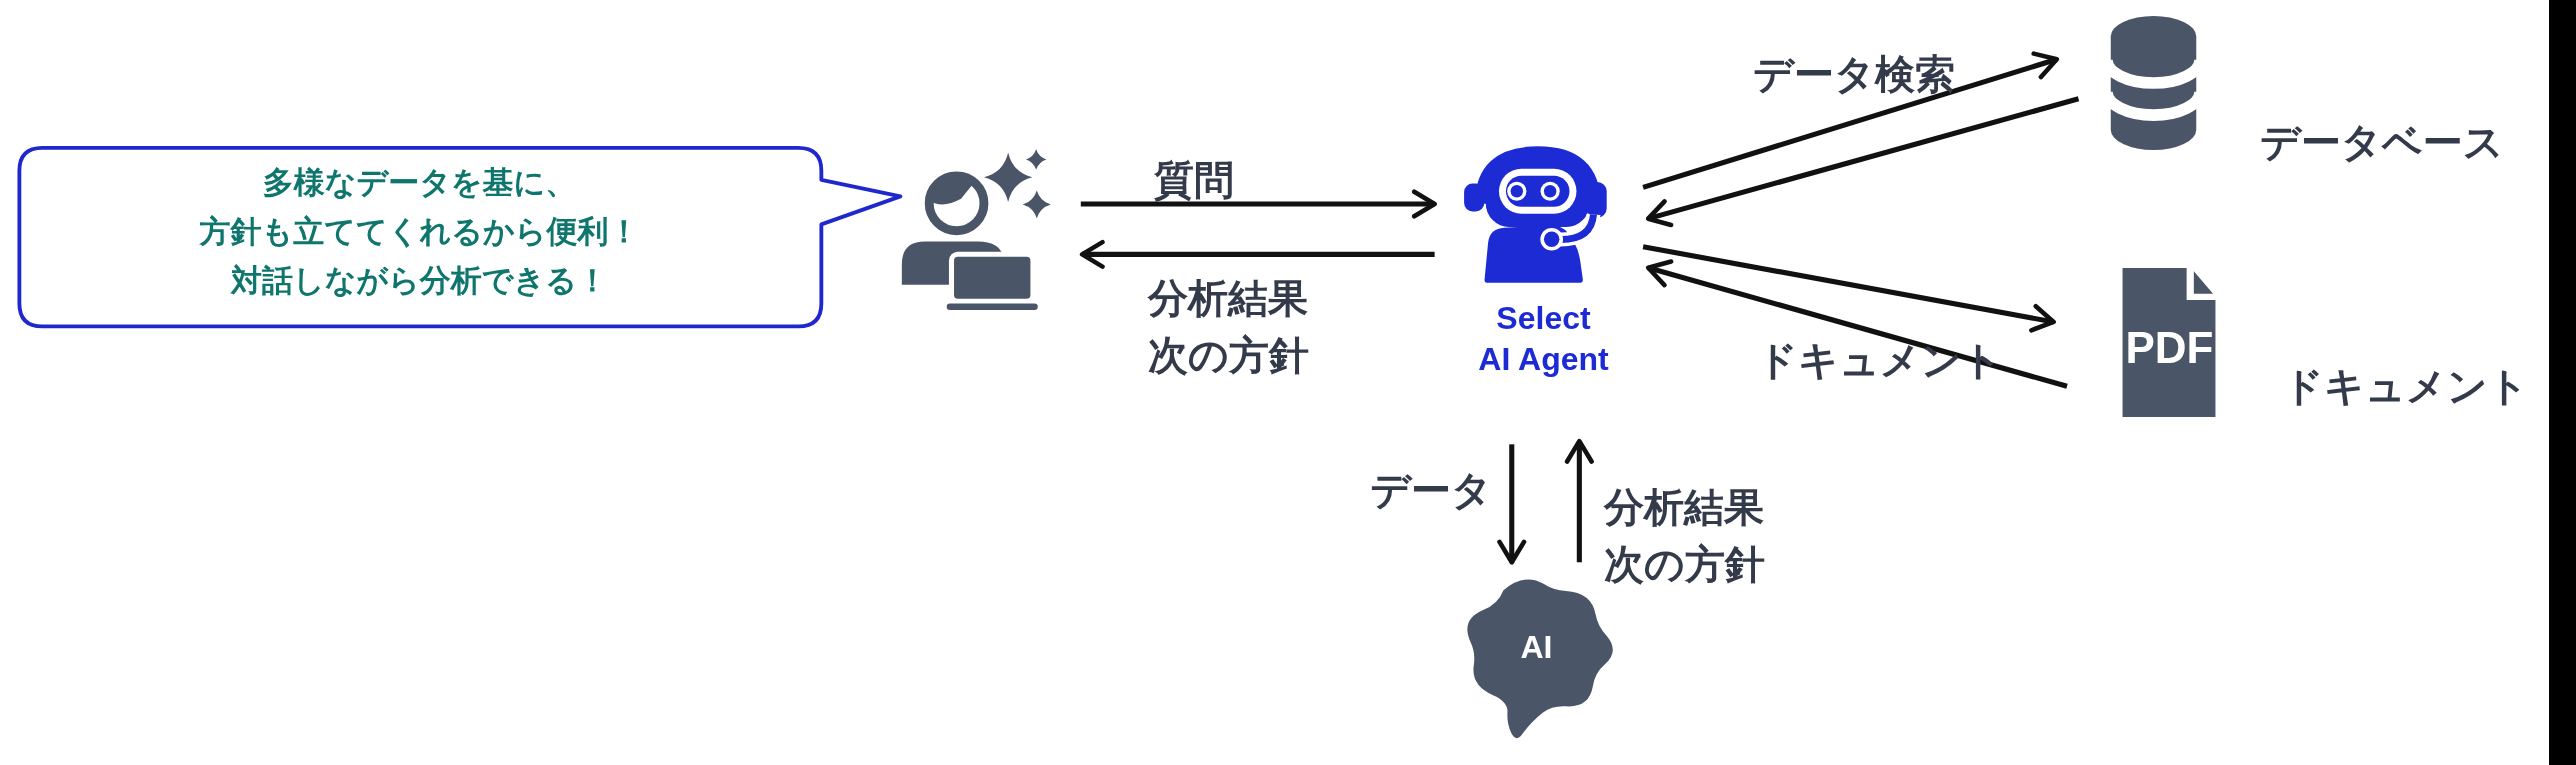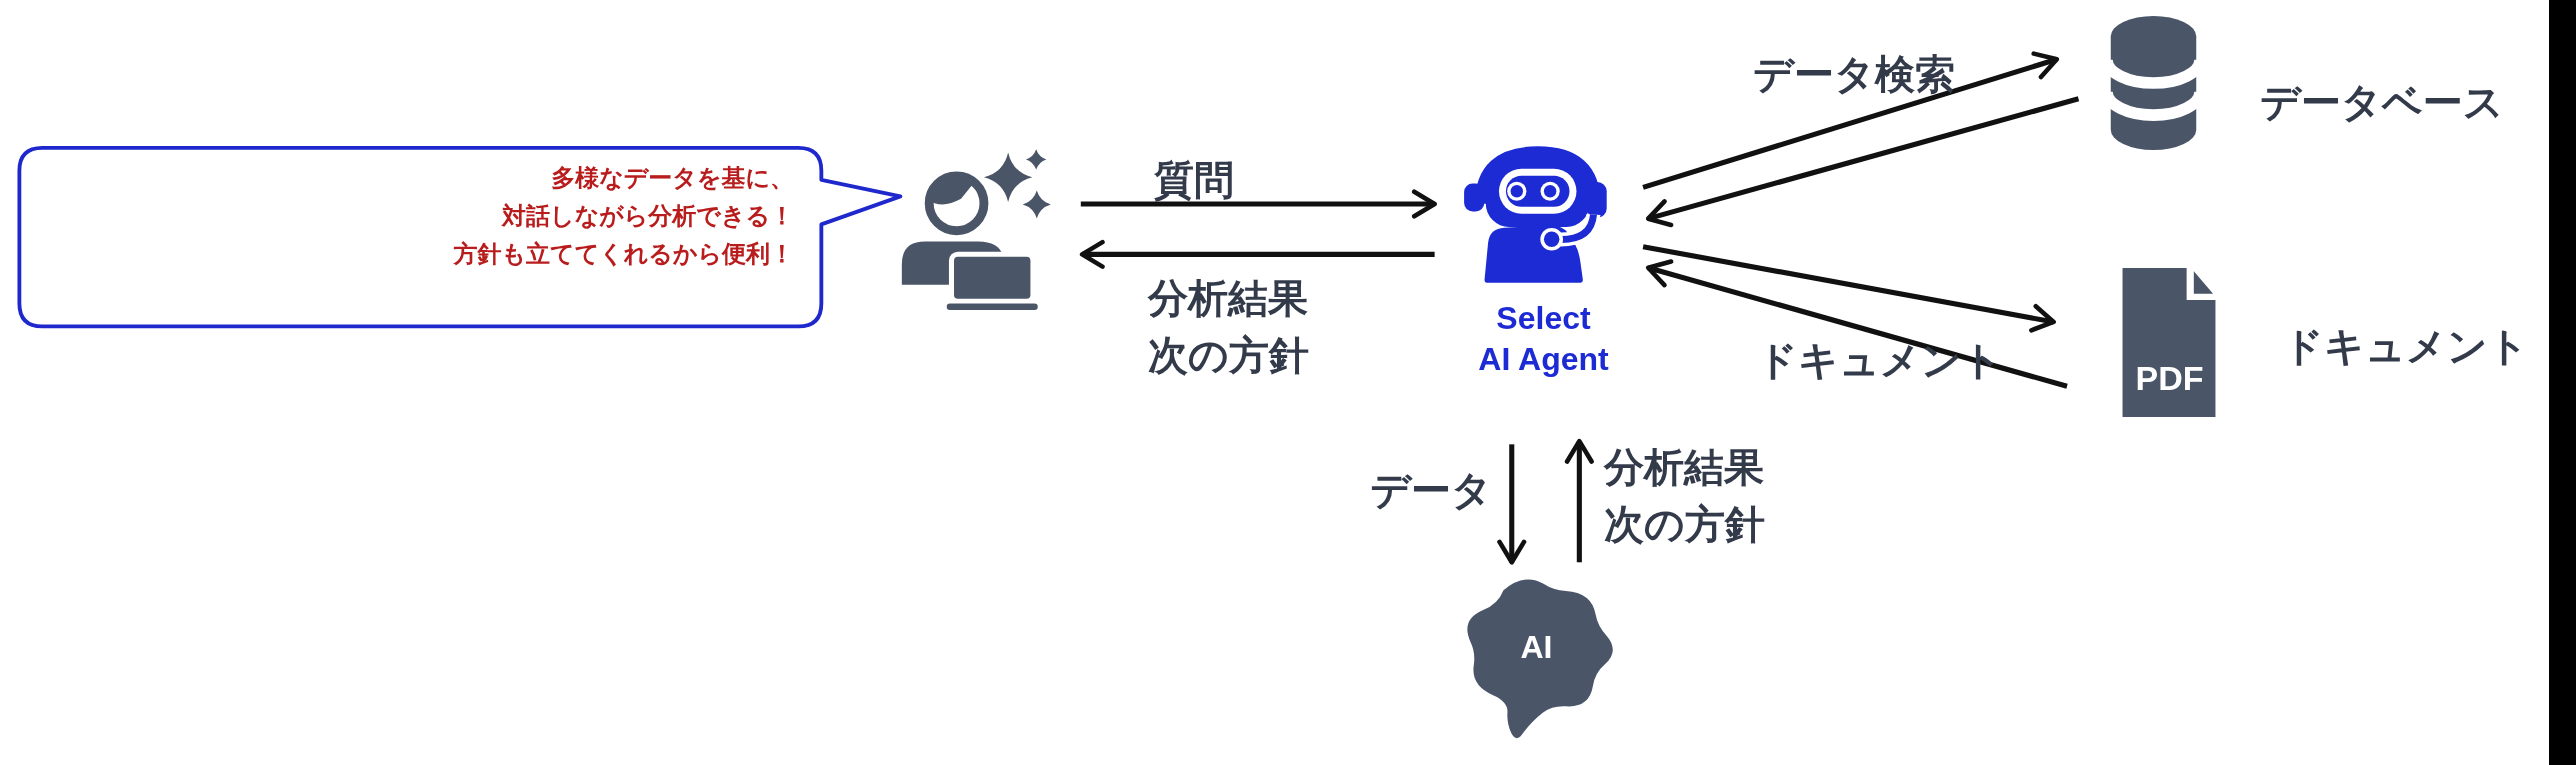--- a/index.html
+++ b/index.html
@@ -5,40 +5,40 @@
   html,body{margin:0;padding:0;background:#ffffff;}
   #canvas{
     position:relative;width:2576px;height:765px;background:#ffffff;overflow:hidden;
     font-family:"Liberation Sans","DejaVu Sans",sans-serif;
   }
   .abs{position:absolute;}
   svg.layer{position:absolute;left:0;top:0;}
   .jp{font-weight:700;font-size:40px;color:#333b4b;line-height:1.42;}
   .center{text-align:left;}
   .right{text-align:right;font-family:Liberation Serif, serif;}
-  .left{text-align:left;}
+  .left{text-align:left;margin-top:40px;}
   .line{display:block;}
   #bubble-text{
-    left:45px;top:159px;width:749px;text-align:right;
-    font-weight:700;font-size:24px;line-height:1.58;color:#b91c1c;
+    left:45px;top:159px;width:749px;text-align:center;
+    font-weight:700;font-size:31px;line-height:1.58;color:#0f766e;
   }
   #label-question{left:1154px;top:152px;width:166px;}
   #label-reply{left:1148px;top:270px;width:204px;}
   #agent-name{
     left:1403px;top:298px;width:281px;text-align:center;
     font-weight:700;font-size:32px;line-height:1.28;color:#1d2bd4;
   }
   #label-data-search{left:1753px;top:46px;width:249px;}
   #label-database{left:2260px;top:74px;width:300px;}
   #label-doc-search{left:1757px;top:333px;width:268px;line-height:1.35;}
   #label-document{left:2283px;top:318px;width:287px;}
   #label-data{left:1301px;top:463px;width:191px;}
   #label-result-up{left:1604px;top:439px;width:230px;}
   #pdf-badge{left:2121px;top:323px;width:97px;text-align:center;
-    font-weight:700;font-size:34px;color:#ffffff;margin-top:36px;}
+    font-weight:700;font-size:44px;color:#ffffff;}
   #ai-badge{left:1457px;top:629px;width:159px;text-align:center;
     font-weight:700;font-size:32px;color:#ffffff;}
   #right-edge-bar{left:2549px;top:0;width:27px;height:765px;background:#000000;}
 </style>
 </head>
 <body>
 
 <div id="canvas">
 
   <svg class="layer" width="2576" height="765" viewBox="0 0 4040 1200">
@@ -72,22 +72,22 @@
     <g>
       <line x1="2371" y1="697" x2="2371" y2="882" stroke="#111111" stroke-width="8" marker-end="url(#ah)"></line>
     </g>
     <g>
       <line x1="2477" y1="882" x2="2477" y2="692" stroke="#111111" stroke-width="8" marker-end="url(#ah)"></line>
     </g>
   </svg>
 
   <div id="bubble-text" class="abs">
     <span class="line">多様なデータを基に、</span>
+    <span class="line">方針も立ててくれるから便利！</span>
     <span class="line">対話しながら分析できる！</span>
-    <span class="line">方針も立ててくれるから便利！</span>
   </div>
 
   <svg class="abs" style="left:884px;top:124px;" width="205" height="193" viewBox="0 0 161 151">
     <path fill="#4a5568" d="M 97.5 22 Q 101 37.5 116.5 41.5 Q 101 45.5 97.5 61 Q 94 45.5 78.5 41.5 Q 94 37.5 97.5 22 Z"></path>
     <path fill="#4a5568" d="M 119.5 19.5 Q 121.5 25.5 127.5 27.5 Q 121.5 29.5 119.5 35.5 Q 117.5 29.5 111.5 27.5 Q 117.5 25.5 119.5 19.5 Z"></path>
     <path fill="#4a5568" d="M 120 52 Q 122.5 60.5 131 63 Q 122.5 65.5 120 74 Q 117.5 65.5 109 63 Q 117.5 60.5 120 52 Z"></path>
     <circle cx="57" cy="62" r="21.5" fill="none" stroke="#4a5568" stroke-width="7"></circle>
     <path fill="#4a5568" d="M 35.5 60 A 21.5 21.5 0 0 1 71 45.5 L 60.5 58.5 Q 46 66.5 35.5 60 Z"></path>
     <path fill="#4a5568" d="M 14 126 L 14 110 Q 14 92 32 92 L 74 92 Q 90 92 93.5 103 L 95 110 L 95 126 Z"></path>
     <rect x="53" y="102" width="64" height="37" rx="5" fill="#4a5568" stroke="#ffffff" stroke-width="4"></rect>

